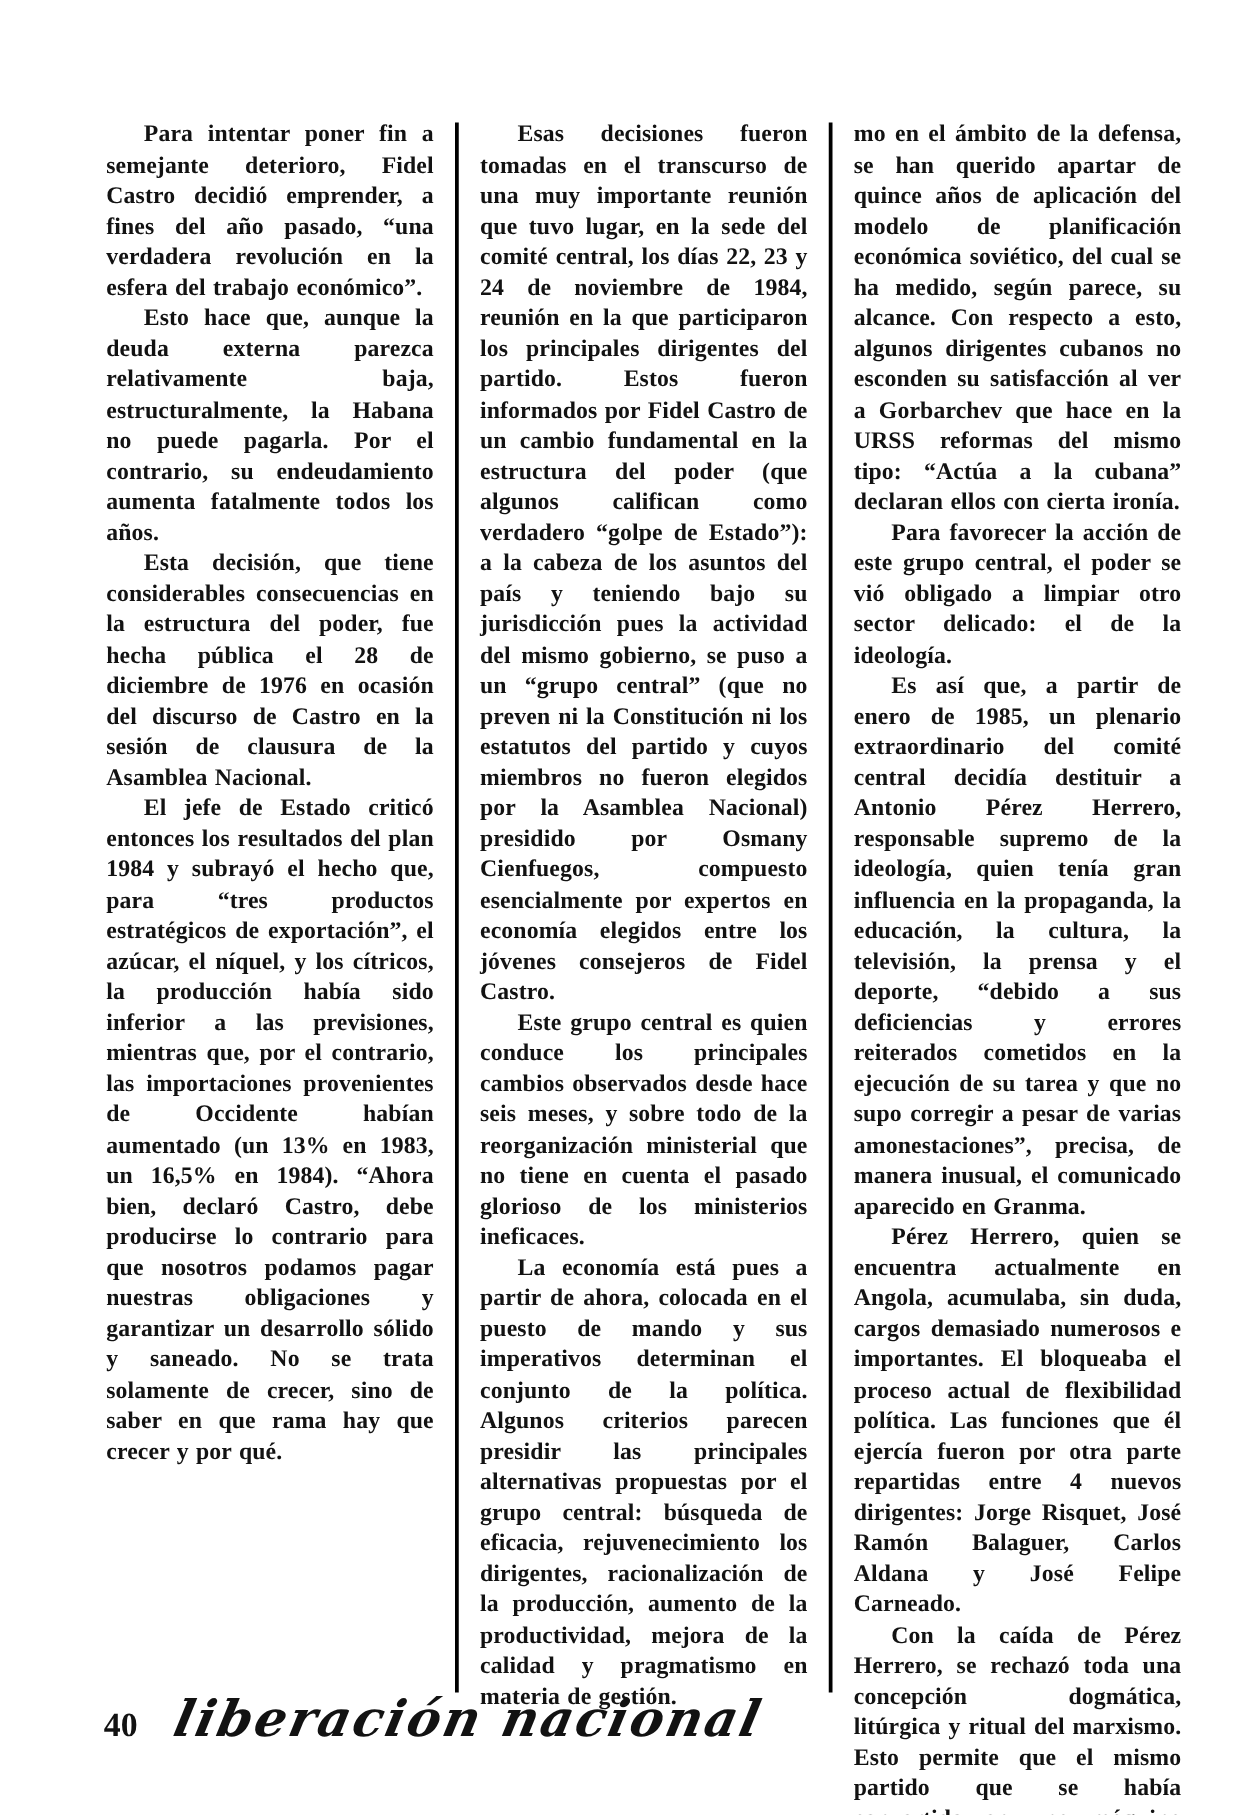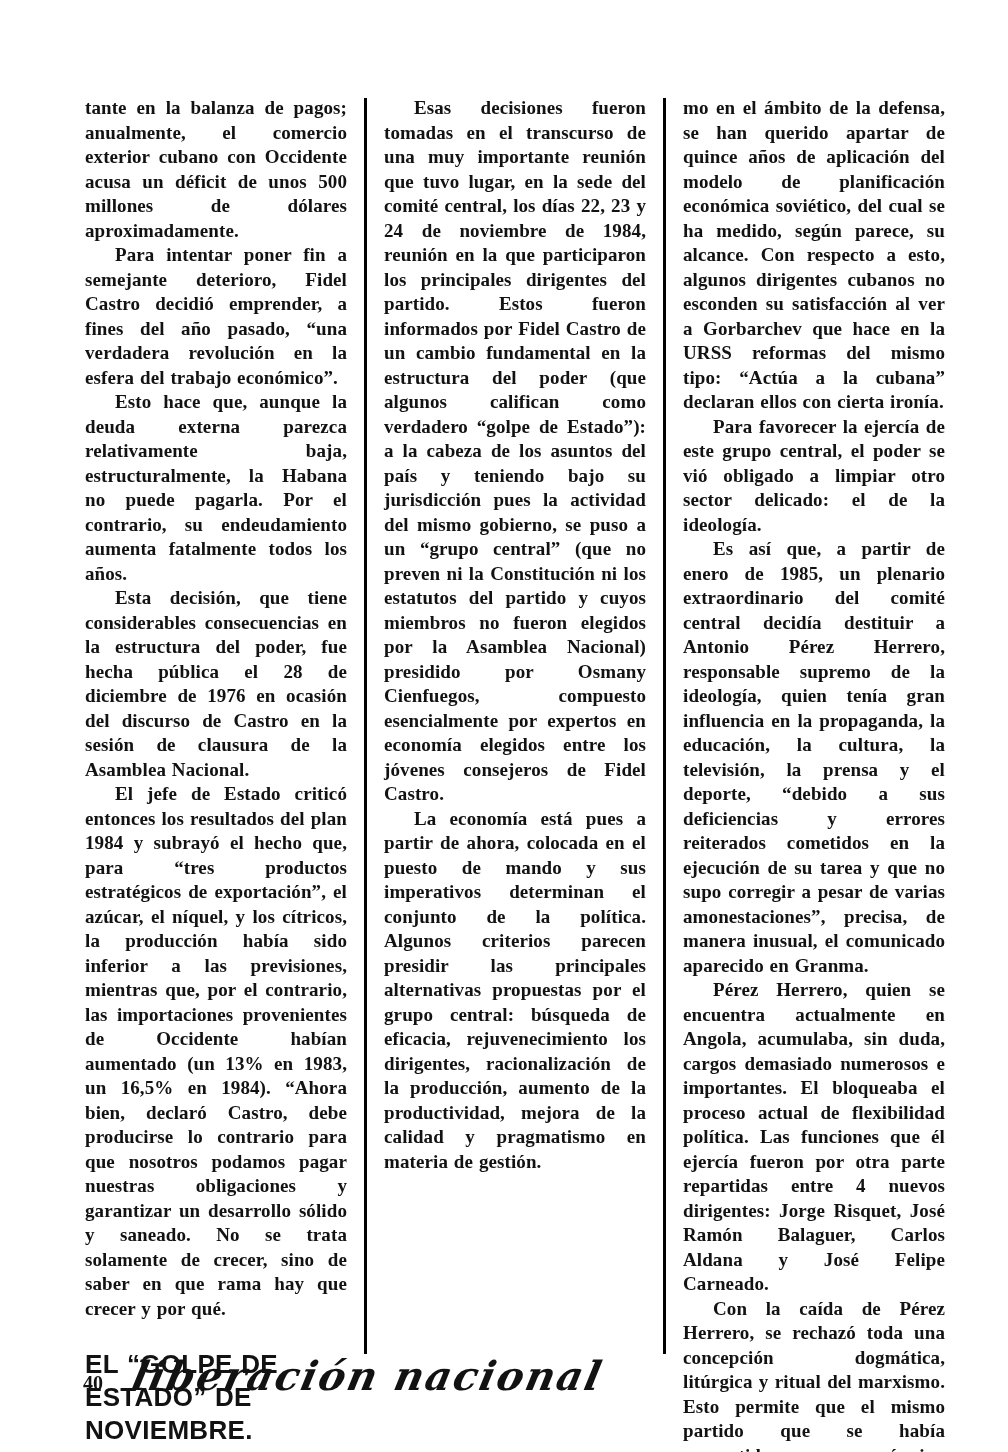--- a/index.html
+++ b/index.html
@@ -61,65 +61,62 @@
   }
   .footer {
     position: absolute;
     left: 83px;
     top: 1352px;
     display: flex;
     align-items: baseline;
     gap: 30px;
   }
   .pagenum {
-    font-size: 20px;
+    font-size: 27px;
     font-weight: bold;
   }
   .logo {
     font-family: "DejaVu Serif", serif;
     font-style: italic;
     font-weight: bold;
     font-size: 40px;
     letter-spacing: 2px;
     transform: skewX(-12deg);
     display: inline-block;
   }
 </style>
 </head>
 <body>
 
 <div class="page">
 
   <div class="columns">
 
     <section class="col">
-      <p class="noindent">tante en la balanza de pagos; anualmente, el comercio exterior cubano con Occidente acusa un déficit de unos 500 millones de dólares aproximadamente.</p>
       <p>Para intentar poner fin a semejante deterioro, Fidel Castro decidió emprender, a fines del año pasado, “una verdadera revolución en la esfera del trabajo económico”.</p>
       <p>Esto hace que, aunque la deuda externa parezca relativamente baja, estructuralmente, la Habana no puede pagarla. Por el contrario, su endeudamiento aumenta fatalmente todos los años.</p>
       <p>Esta decisión, que tiene considerables consecuencias en la estructura del poder, fue hecha pública el 28 de diciembre de 1976 en ocasión del discurso de Castro en la sesión de clausura de la Asamblea Nacional.</p>
       <p>El jefe de Estado criticó entonces los resultados del plan 1984 y subrayó el hecho que, para “tres productos estratégicos de exportación”, el azúcar, el níquel, y los cítricos, la producción había sido inferior a las previsiones, mientras que, por el contrario, las importaciones provenientes de Occidente habían aumentado (un 13% en 1983, un 16,5% en 1984). “Ahora bien, declaró Castro, debe producirse lo contrario para que nosotros podamos pagar nuestras obligaciones y garantizar un desarrollo sólido y saneado. No se trata solamente de crecer, sino de saber en que rama hay que crecer y por qué.</p>
-      <h2 class="heading">EL “GOLPE DE
-ESTADO” DE
-NOVIEMBRE.</h2>
 
     </section>
 
     <div class="divider"></div>
 
     <section class="col">
       <p>Esas decisiones fueron tomadas en el transcurso de una muy importante reunión que tuvo lugar, en la sede del comité central, los días 22, 23 y 24 de noviembre de 1984, reunión en la que participaron los principales dirigentes del partido. Estos fueron informados por Fidel Castro de un cambio fundamental en la estructura del poder (que algunos califican como verdadero “golpe de Estado”): a la cabeza de los asuntos del país y teniendo bajo su jurisdicción pues la actividad del mismo gobierno, se puso a un “grupo central” (que no preven ni la Constitución ni los estatutos del partido y cuyos miembros no fueron elegidos por la Asamblea Nacional) presidido por Osmany Cienfuegos, compuesto esencialmente por expertos en economía elegidos entre los jóvenes consejeros de Fidel Castro.</p>
+      <p>Este grupo central es quien conduce los principales cambios observados desde hace seis meses, y sobre todo de la reorganización ministerial que no tiene en cuenta el pasado glorioso de los ministerios ineficaces.</p>
       <p>La economía está pues a partir de ahora, colocada en el puesto de mando y sus imperativos determinan el conjunto de la política. Algunos criterios parecen presidir las principales alternativas propuestas por el grupo central: búsqueda de eficacia, rejuvenecimiento los dirigentes, racionalización de la producción, aumento de la productividad, mejora de la calidad y pragmatismo en materia de gestión.</p>
 
     </section>
 
     <div class="divider"></div>
 
     <section class="col">
       <p class="noindent">mo en el ámbito de la defensa, se han querido apartar de quince años de aplicación del modelo de planificación económica soviético, del cual se ha medido, según parece, su alcance. Con respecto a esto, algunos dirigentes cubanos no esconden su satisfacción al ver a Gorbarchev que hace en la URSS reformas del mismo tipo: “Actúa a la cubana” declaran ellos con cierta ironía.</p>
-      <p>Para favorecer la ejercía de este grupo central, el poder se vió obligado a limpiar otro sector delicado: el de la ideología.</p>
+      <p>Para favorecer la acción de este grupo central, el poder se vió obligado a limpiar otro sector delicado: el de la ideología.</p>
       <p>Es así que, a partir de enero de 1985, un plenario extraordinario del comité central decidía destituir a Antonio Pérez Herrero, responsable supremo de la ideología, quien tenía gran influencia en la propaganda, la educación, la cultura, la televisión, la prensa y el deporte, “debido a sus deficiencias y errores reiterados cometidos en la ejecución de su tarea y que no supo corregir a pesar de varias amonestaciones”, precisa, de manera inusual, el comunicado aparecido en Granma.</p>
       <p>Pérez Herrero, quien se encuentra actualmente en Angola, acumulaba, sin duda, cargos demasiado numerosos e importantes. El bloqueaba el proceso actual de flexibilidad política. Las funciones que él ejercía fueron por otra parte repartidas entre 4 nuevos dirigentes: Jorge Risquet, José Ramón Balaguer, Carlos Aldana y José Felipe Carneado.</p>
       <p>Con la caída de Pérez Herrero, se rechazó toda una concepción dogmática, litúrgica y ritual del marxismo. Esto permite que el mismo partido que se había convertido en una máquina que fabricaba verdades de acuerdo con el evangelio marxista-leninista y que recalcaba dogmas con cada vez</p>
     </section>
 
   </div>
 
   <footer class="footer">
     <span class="pagenum">40</span>
     <span class="logo">liberación nacional</span>

